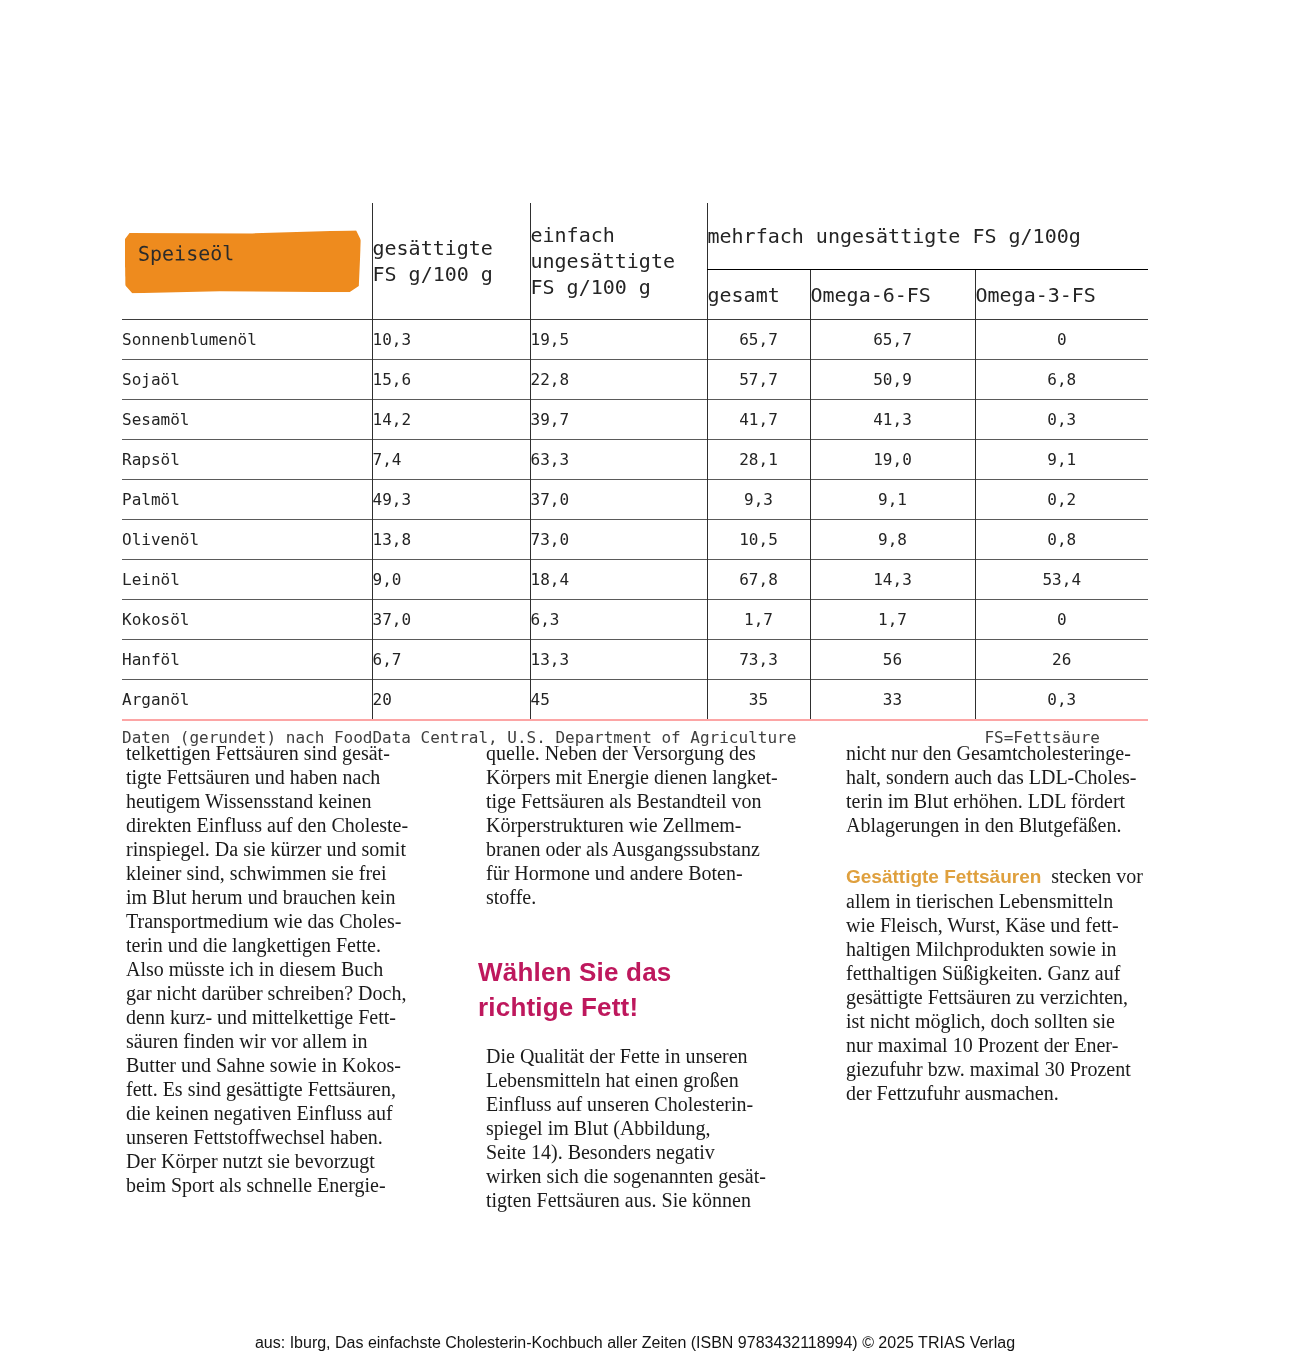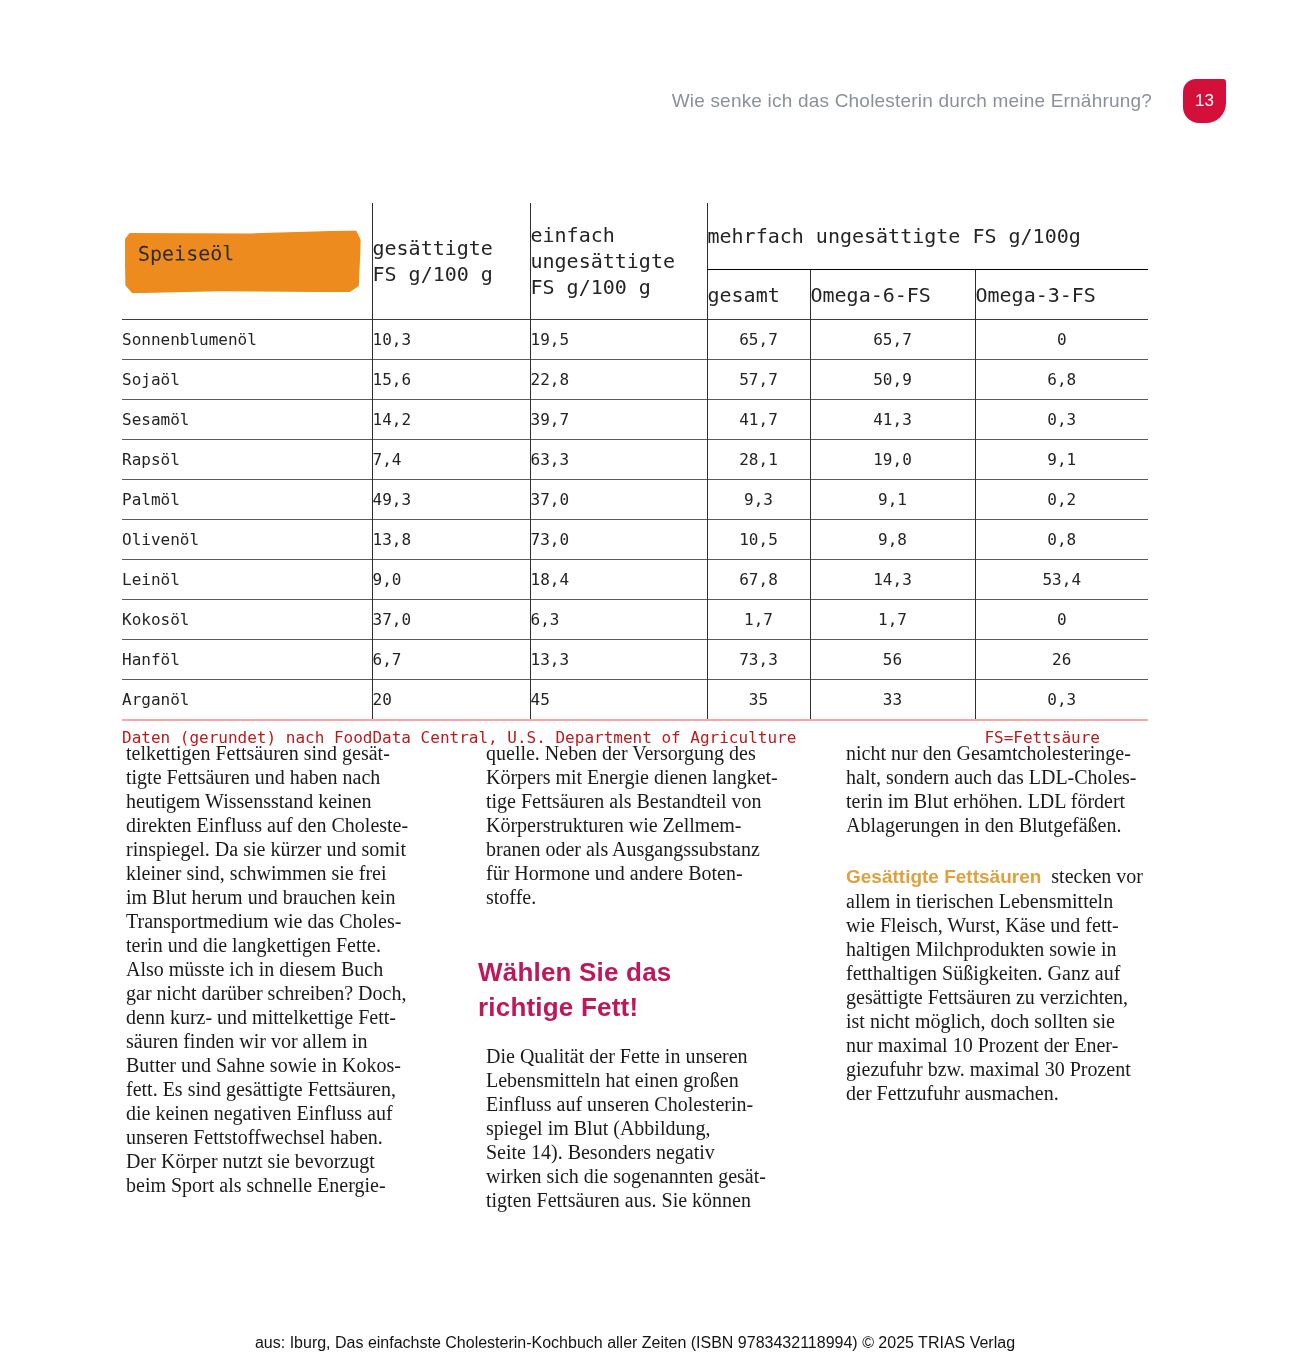--- a/index.html
+++ b/index.html
@@ -93,21 +93,21 @@
   td.c-v1 { padding-left: 18px; }
   td.c-v2 { padding-left: 12px; }
   td.c-ctr { text-align: center; }
   .caption {
     display: flex;
     justify-content: space-between;
     margin-top: 7px;
     padding-right: 48px;
     font-family: "DejaVu Sans Mono", monospace;
     font-size: 16px;
-    color: #b91c1c;
+    color: #404040;
   }
 
   
   .columns {
     position: absolute;
     left: 118px;
     top: 733px;
     display: grid;
     grid-template-columns: 330px 330px 330px;
     column-gap: 30px;
@@ -148,26 +148,20 @@
     font-family: "Liberation Sans", sans-serif;
     font-size: 16px;
     color: #141414;
   }
 </style>
 </head>
 <body>
 
 <div class="page">
 
-  <div class="header">
-    <span class="running-head">Wie senke ich das Cholesterin durch meine Ernährung?</span>
-    <span class="page-badge">
-      <span>13</span>
-    </span>
-  </div>
 
   <div class="table-block">
     <table class="oils">
       <colgroup>
         <col style="width:250px">
           <col style="width:158px">
           <col style="width:177px">
         <col style="width:103px">
           <col style="width:165px">
           <col style="width:173px">

